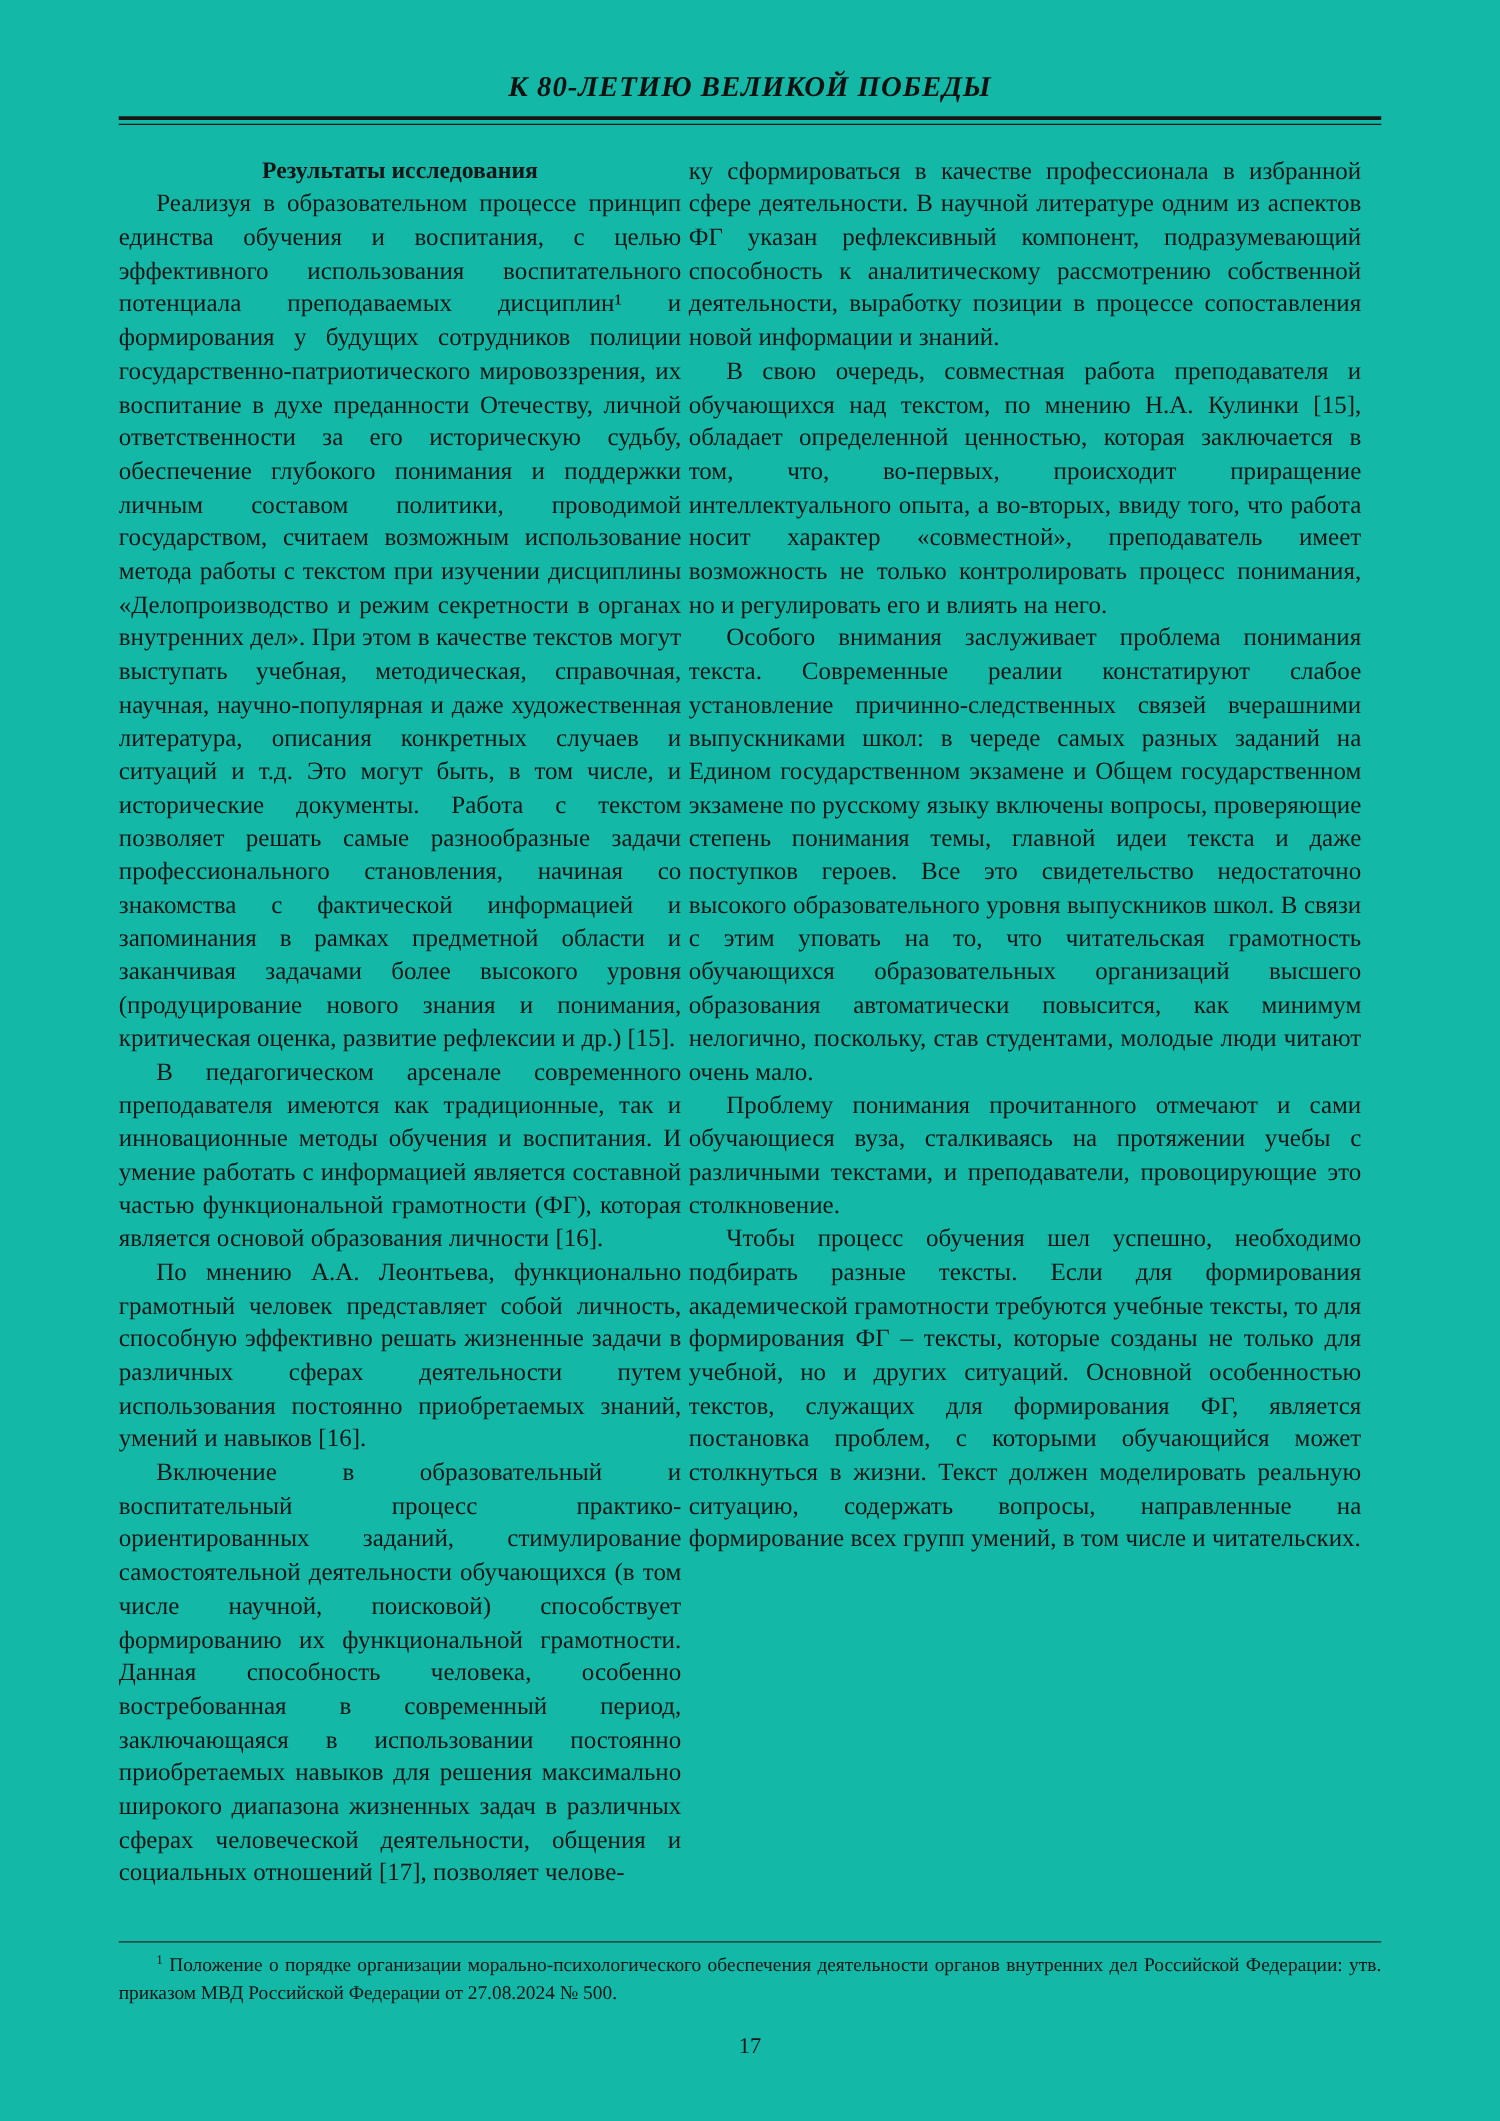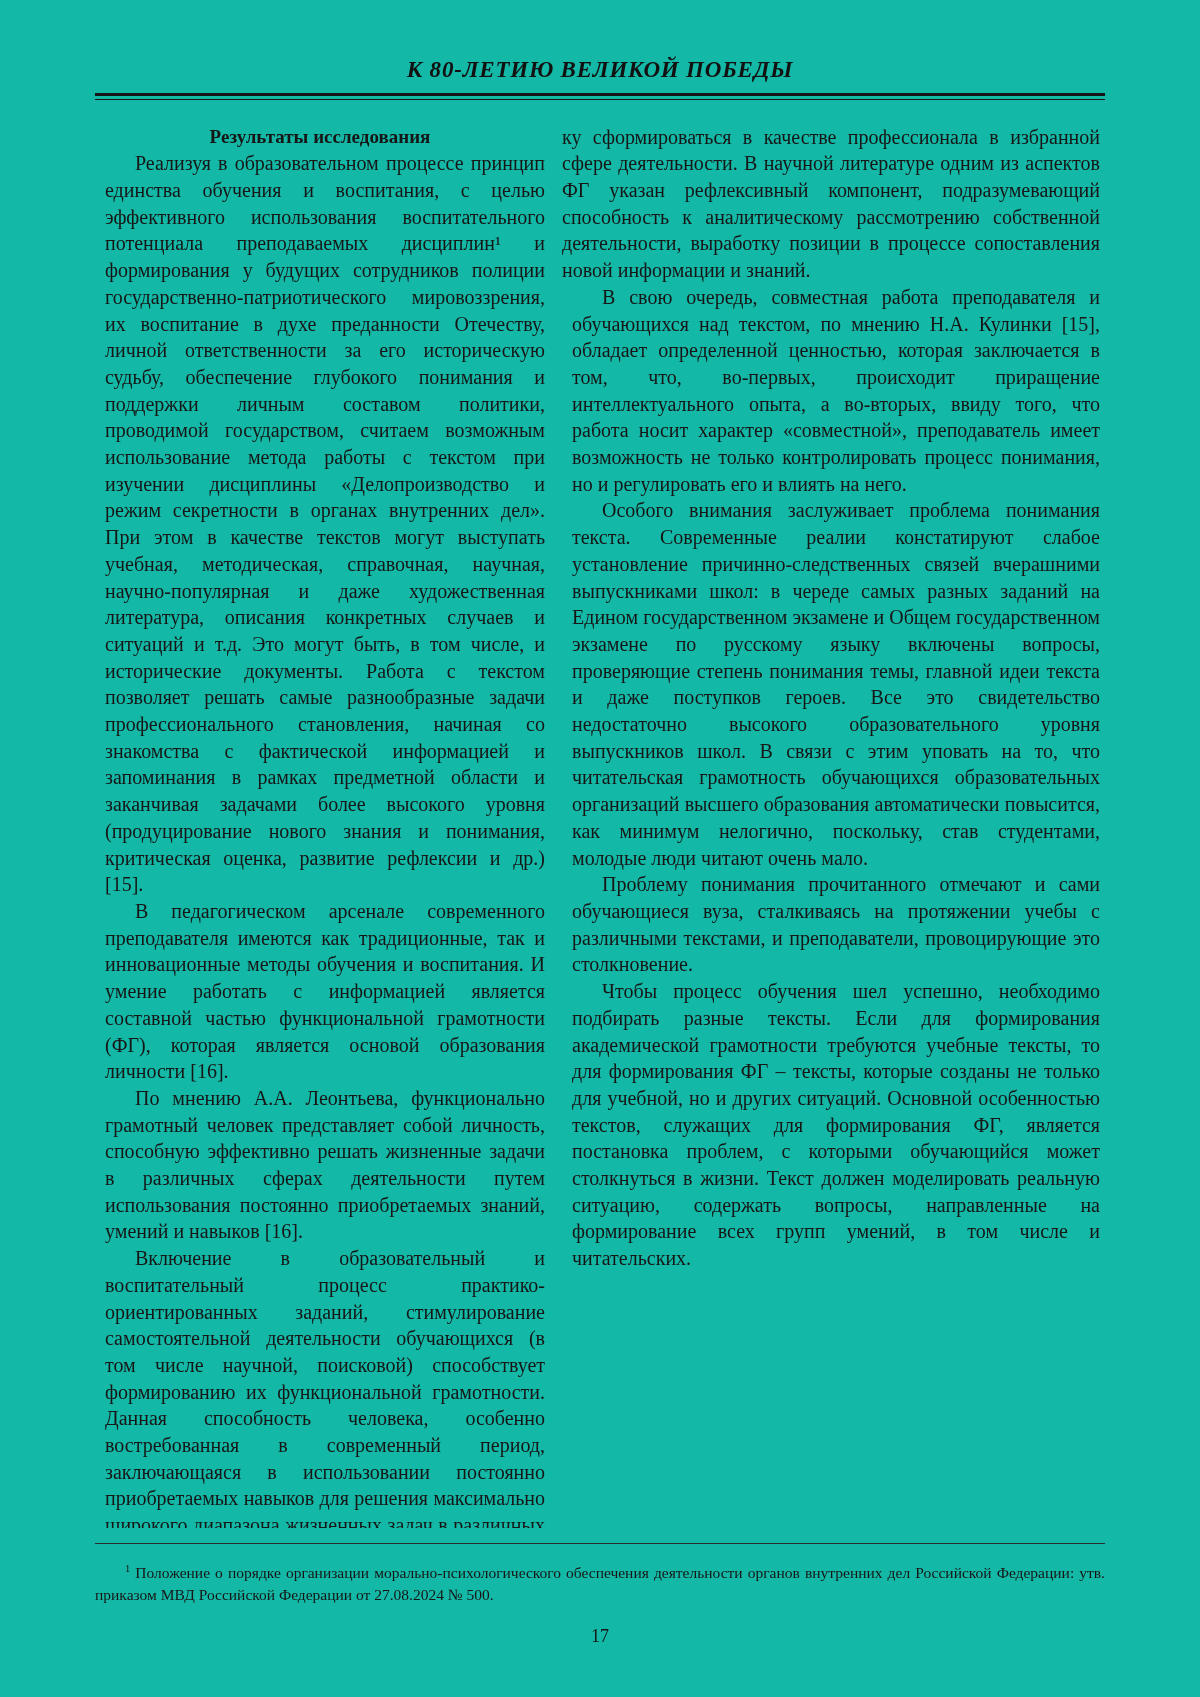--- a/index.html
+++ b/index.html
@@ -29,21 +29,21 @@
     color: #111;
   }
   .double-rule {
     margin-top: 9px;
     height: 3px;
     border-top: 3px solid #161616;
     border-bottom: 1.5px solid #161616;
   }
   .columns {
     display: flex;
-    gap: 17px;
+    gap: 6px;
     margin-top: 24px;
     height: 1404px;
     overflow: hidden;
   }
   .col {
     flex: 0 0 auto;
   }
   .col-left  { width: 450px; }
   .col-right { width: 538px; }
   .section-heading {
@@ -52,29 +52,29 @@
     font-size: 19px;
     line-height: 26.7px;
     font-weight: bold;
   }
   .para {
     margin: 0;
     font-size: 20px;
     line-height: 26.7px;
     text-align: justify;
   }
-  .para.indent { text-indent: 30px; margin-left: 10px; }
+  .para.indent { text-indent: 30px; }
   .para.no-indent { text-indent: 0; }
   .footnote {
     position: absolute;
     left: 95px;
     right: 95px;
     bottom: 92px;
     border-top: 1px solid #2a2a2a;
-    padding-top: 18px;
+    padding-top: 8px;
   }
   .footnote-text {
     margin: 0;
     font-size: 15.5px;
     line-height: 21.5px;
     text-align: justify;
     text-indent: 30px;
   }
   .footnote-text sup {
     font-size: 10.5px;

